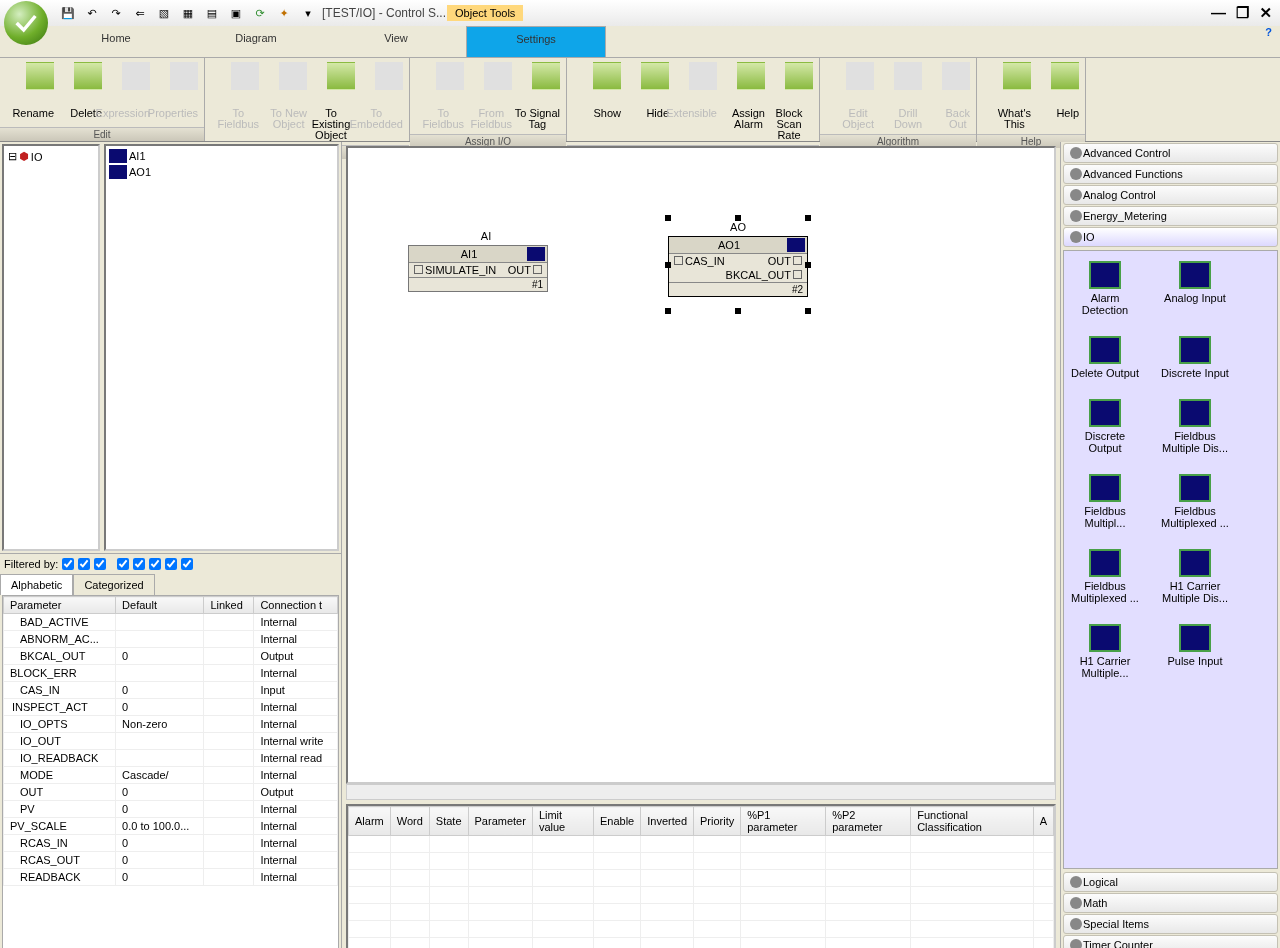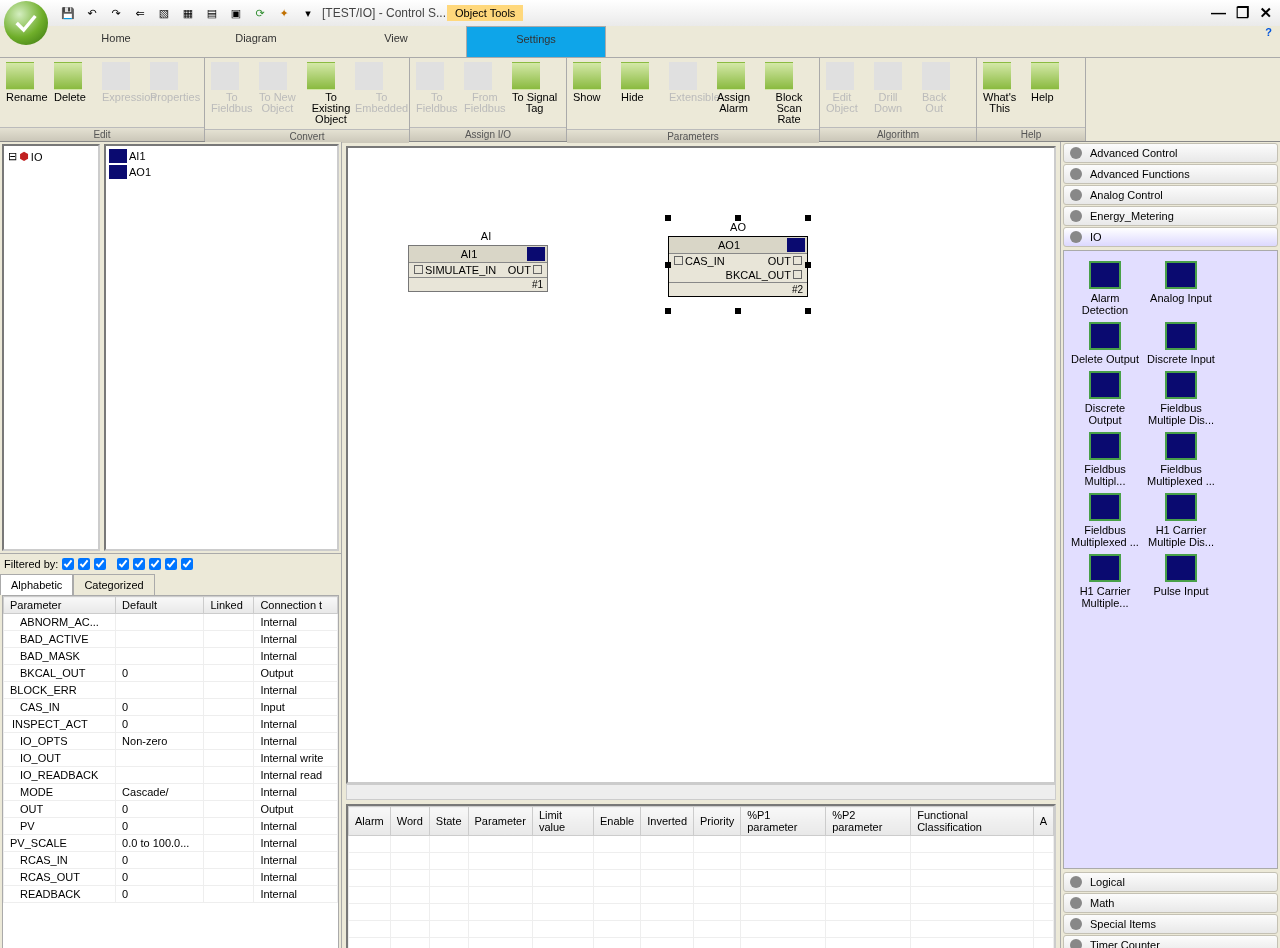--- a/index.html
+++ b/index.html
@@ -13,21 +13,21 @@
 .obj-tools { background:#ffd87c; padding:2px 8px; margin-left:1px; color:#000;}
 .win-controls { margin-left:auto; margin-right:8px; display:flex; gap:10px;}
 .win-controls span { font-family: Arial; font-size:15px; font-weight:bold; }
 .tabbar { height:32px; display:flex; border-bottom:1px solid #aaa;}
 .tab { width:140px; text-align:center; line-height:24px; border-right:0px solid #ccc; color:#333;}
 .tab.active { background:#0ea5e9; border:1px solid #aaa; border-bottom:none;}
 .helpicon{margin-left:auto;margin-right:8px;color:#0055dd;font-weight:bold;}
 .ribbon { height:84px; display:flex; border-bottom:1px solid #888;}
 .rgroup{border-right:1px solid #aaa; display:flex; flex-direction:column;}
 .rbtns{display:flex; flex:1; padding:4px 6px;}
-.rbtn{display:flex;flex-direction:column;align-items:flex-start;justify-content:flex-start;width:48px;text-align:center;line-height:11px;gap:2px;}
+.rbtn{display:flex;flex-direction:column;align-items:flex-end;justify-content:flex-start;width:48px;text-align:center;line-height:11px;gap:18px;}
 .rbtn .ricon{width:28px;height:28px;border:1px solid transparent;}
 .rlabel{background:linear-gradient(#e4e1d2,#cbc7b9);text-align:center;font-size:10px;color:#555;padding:1px;border-top:1px solid #bbb;}
 .disabled{color:#bbb;}
 .body{display:flex;height:814px;}
 .leftcol{width:342px;display:flex;flex-direction:column;border-right:1px solid #aaa;background:#ece9d8;}
 .navrow{display:flex;height:412px;border-bottom:1px solid #aaa;}
 .tree{width:98px;background:#fff;border:2px inset #ccc;margin:2px;padding:4px;}
 .list{flex:1;background:#fff;border:2px inset #ccc;margin:2px;padding:2px;}
 .list-item{display:flex;align-items:center;gap:2px;padding:1px;}
 .wave-icon{width:18px;height:14px;background:#0a0a70;display:inline-block;}
@@ -44,23 +44,23 @@
 .canvas{flex:1;background:#fff;margin:4px 4px 0 4px;border:2px inset #ccc;position:relative;overflow:auto;}
 .block{position:absolute;border:1px solid #777;background:#e8e5d8;}
 .block-head{background:#d9d6c7;border-bottom:1px solid #888;display:flex;align-items:center;padding:1px 2px;}
 .block-head .name{flex:1;text-align:center;}
 .pin-row{display:flex;justify-content:space-between;padding:1px 3px;font-size:10px;}
 .pin-chk{width:9px;height:9px;border:1px solid #666;display:inline-block;margin:0 2px;}
 .block-footer{border-top:1px solid #888;text-align:right;padding:1px 4px;font-size:10px;}
 .sel-handle{position:absolute;width:6px;height:6px;background:#000;}
 .alm-grid{height:148px;background:#fff;margin:4px;border:2px inset #ccc;overflow:auto;}
 .palette{width:220px;border-left:1px solid #aaa;display:flex;flex-direction:column;background:#ece9d8;}
-.pal-item{background:linear-gradient(#fcfcfc,#e8e8e8);border:1px solid #c4c1b4;border-radius:3px;margin:1px 2px;padding:3px 6px;display:flex;align-items:center;gap:8px;}
+.pal-item{background:linear-gradient(#fcfcfc,#e8e8e8);border:1px solid #c4c1b4;border-radius:3px;margin:1px 2px;padding:3px 6px;display:flex;align-items:center;gap:1px;}
 .pal-icon{width:12px;height:12px;background:#888;border-radius:50%;}
-.pal-content{flex:1;background:#e2deff;border:1px solid #aaa;margin:2px;display:flex;flex-wrap:wrap;gap:6px;align-content:flex-start;padding:10px 6px;overflow-y:auto;}
+.pal-content{flex:1;background:#e2deff;border:1px solid #aaa;margin:2px;display:flex;flex-wrap:wrap;gap:20px;align-content:flex-start;padding:10px 6px;overflow-y:auto;}
 .pal-block{width:70px;display:flex;flex-direction:column;align-items:center;text-align:center;line-height:12px;}
 .pal-block .pi{width:32px;height:28px;background:#0a0a70;border:2px solid #48a048;margin-bottom:3px;}
 .h-scroll{height:16px;background:#eee;border:1px solid #ccc;margin:0 4px 0 4px;}
 </style>
 </head>
 <body>
 
 <div class="titlebar">
   <div class="orb">
     <svg viewBox="0 0 24 24">
@@ -258,33 +258,27 @@
     <div class="grid">
       <table id="propgrid">
           <tbody>
             <tr>
               <th>Parameter</th>
               <th>Default</th>
               <th>Linked</th>
               <th>Connection t</th>
             </tr>
             <tr>
+              <td style="padding-left:16px">BAD_ACTIVE</td>
+              <td></td>
+              <td></td>
+              <td>Internal</td>
+            </tr>
+            <tr>
               <td style="padding-left:16px">ABNORM_AC...</td>
-              <td></td>
-              <td></td>
-              <td>Internal</td>
-            </tr>
-            <tr>
-              <td style="padding-left:16px">BAD_ACTIVE</td>
-              <td></td>
-              <td></td>
-              <td>Internal</td>
-            </tr>
-            <tr>
-              <td style="padding-left:16px">BAD_MASK</td>
               <td></td>
               <td></td>
               <td>Internal</td>
             </tr>
             <tr>
               <td style="padding-left:16px">BKCAL_OUT</td>
               <td>0</td>
               <td></td>
               <td>Output</td>
             </tr>

